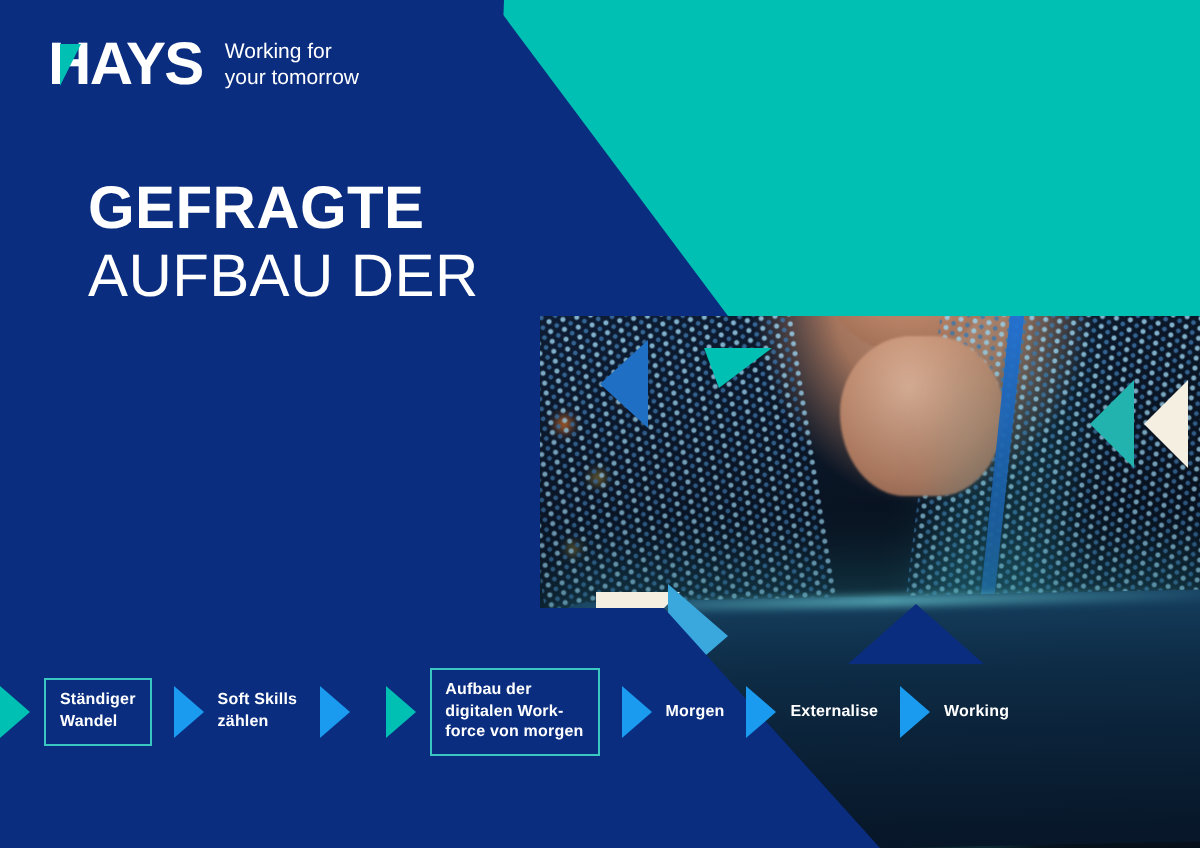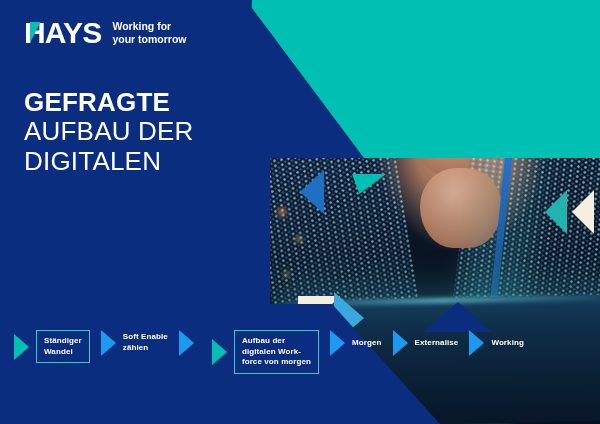--- a/index.html
+++ b/index.html
@@ -150,43 +150,43 @@
     color:#ffffff;font-family:"Liberation Sans","DejaVu Sans",sans-serif;
   }
   .logo-accent{
     position:absolute;left:5.5px;top:4px;
     width:11px;height:22px;
     background:#00bfb3;
     clip-path:polygon(0 0,100% 0,0 100%);
     pointer-events:none;
   }
   .logo-tag{
-    color:#ffffff;font-size:10.5px;line-height:1.25;font-weight:700;
+    color:#ffffff;font-size:10.5px;line-height:1.25;font-weight:400;
     white-space:pre-line;
   }
 
   
   .headline{
     position:absolute;left:24px;top:88px;
     width:300px;
     color:#ffffff;
   }
   .hl-line{
-    font-size:26px;line-height:1.13;letter-spacing:.2px;
-    text-transform:uppercase;white-space:nowrap;
+    font-size:30px;line-height:1.13;letter-spacing:.2px;
+    text-transform:uppercase;white-space:nowrap;margin-left:20px;
   }
   .hl-line.bold{font-weight:700;}
   .hl-line.light{font-weight:300;}
 
   
   .nav{
     position:absolute;left:0;right:0;top:330px;
     height:52px;
-    display:flex;align-items:flex-start;
-    padding-left:14px;padding-right:8px;
+    display:flex;align-items:center;
+    padding-right:8px;
     gap:0;
   }
   .nav-step{display:flex;align-items:center;flex:0 0 auto;}
   .arrow{
     width:0;height:0;flex:0 0 auto;
     border-top:13px solid transparent;
     border-bottom:13px solid transparent;
     border-left:15px solid #1a9bf0;
     margin-right:7px;
   }
@@ -262,35 +262,34 @@
       <span>HAYS</span>
       <span class="logo-accent"></span>
     </div>
     <div class="logo-tag">Working for
 your tomorrow</div>
   </div>
 
   <div class="headline">
     <div class="hl-line bold">Gefragte</div>
     <div class="hl-line light">Aufbau der</div>
-    <div class="hl-line light">digitalen</div>
   </div>
 
   <div class="nav">
 
     <div class="nav-step">
       <span class="arrow teal"></span>
       <span class="step-label boxed">Ständiger
 Wandel</span>
     </div>
     <span class="step-gap"></span>
 
     <div class="nav-step">
       <span class="arrow"></span>
-      <span class="step-label">Soft Enable
+      <span class="step-label">Soft Skills
 zählen</span>
     </div>
     <span class="step-gap"></span>
 
     <div class="nav-step">
       <span class="arrow"></span>
     </div>
     <span class="step-gap"></span>
 
     <div class="nav-step">

